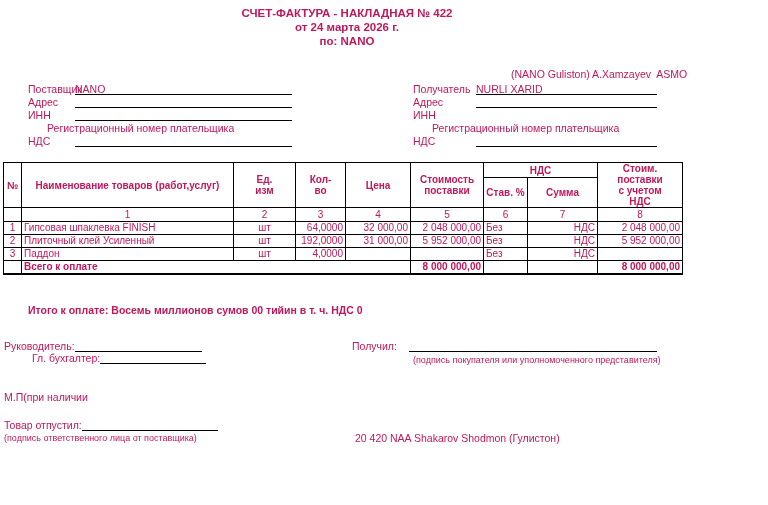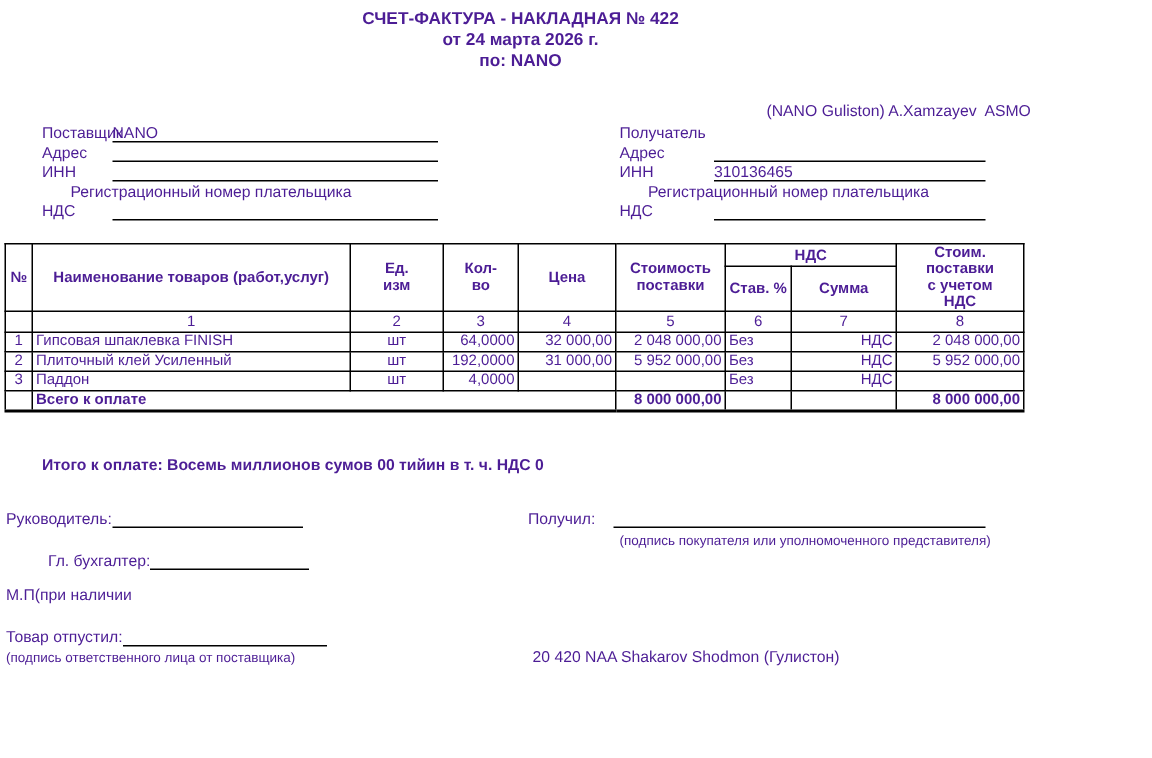--- a/index.html
+++ b/index.html
@@ -1,19 +1,19 @@
 <!DOCTYPE html>
 <html><head>
 <meta charset="utf-8">
 <style>
   * { margin:0; padding:0; box-sizing:border-box; }
   html,body { background:#fff; }
   .page {
     position:relative; width:768px; height:505px; background:#fff;
-    font-family:"Liberation Sans", sans-serif; color:#4c1d95; overflow:hidden;
+    font-family:"Liberation Sans", sans-serif; color:#be185d; overflow:hidden;
   }
   
   .doc-header { position:absolute; top:6px; left:0; width:694px; text-align:center; }
   .doc-header div { font-weight:bold; font-size:11.5px; line-height:14px; }
   
   .party { position:absolute; font-size:10.5px; }
   .party-row { display:flex; align-items:flex-end; height:13px; }
   .party-label { white-space:nowrap; }
   .party-field { flex:1; border-bottom:1px solid #000; height:12px; white-space:nowrap; overflow:visible; }
   .party-row.no-field .party-label { width:100%;margin-left:19px; }
@@ -74,28 +74,28 @@
     <div class="party-row">
       <span class="party-label">НДС</span>
       <span class="party-field"></span>
     </div>
   </div>
 
   <div class="agent-line">(NANO Guliston) A.Xamzayev  ASMO</div>
   <div class="party party-right">
     <div class="party-row">
       <span class="party-label">Получатель</span>
+      <span class="party-field">NURLI XARID</span>
     </div>
     <div class="party-row">
       <span class="party-label">Адрес</span>
       <span class="party-field"></span>
     </div>
     <div class="party-row">
       <span class="party-label">ИНН</span>
-      <span class="party-field">310136465</span>
     </div>
     <div class="party-row no-field">
       <span class="party-label">Регистрационный номер плательщика</span>
     </div>
     <div class="party-row">
       <span class="party-label">НДС</span>
       <span class="party-field"></span>
     </div>
   </div>
 
@@ -188,21 +188,21 @@
       </tr>
     </tbody>
   </table>
 
   <div class="amount-words">Итого к оплате: Восемь миллионов сумов 00 тийин  в т. ч. НДС 0</div>
 
   <div class="sig-row" style="left:4px; top:340px; width:198px;">
     <span class="sig-label">Руководитель:</span>
     <span class="sig-line"></span>
   </div>
-  <div class="sig-row" style="left:4px; top:368px; width:202px;padding-left:28px;">
+  <div class="sig-row" style="left:4px; top:352px; width:202px;padding-left:28px;">
     <span class="sig-label">Гл. бухгалтер:</span>
     <span class="sig-line"></span>
   </div>
   <div class="plain-text" style="left:4px; top:391px;">М.П(при наличии</div>
   <div class="sig-row" style="left:4px; top:419px; width:214px;">
     <span class="sig-label">Товар  отпустил:</span>
     <span class="sig-line"></span>
   </div>
   <div class="small-note" style="left:4px; top:433px;">(подпись ответственного лица от поставщика)</div>
 

